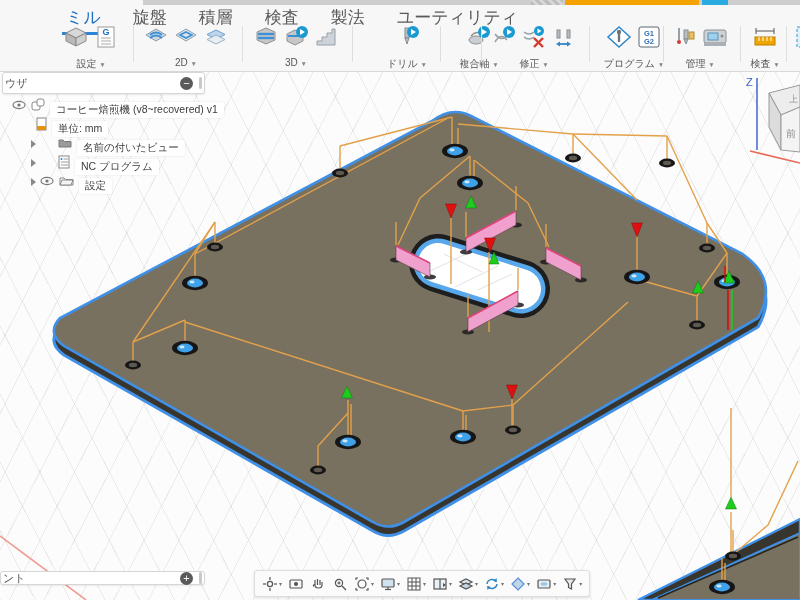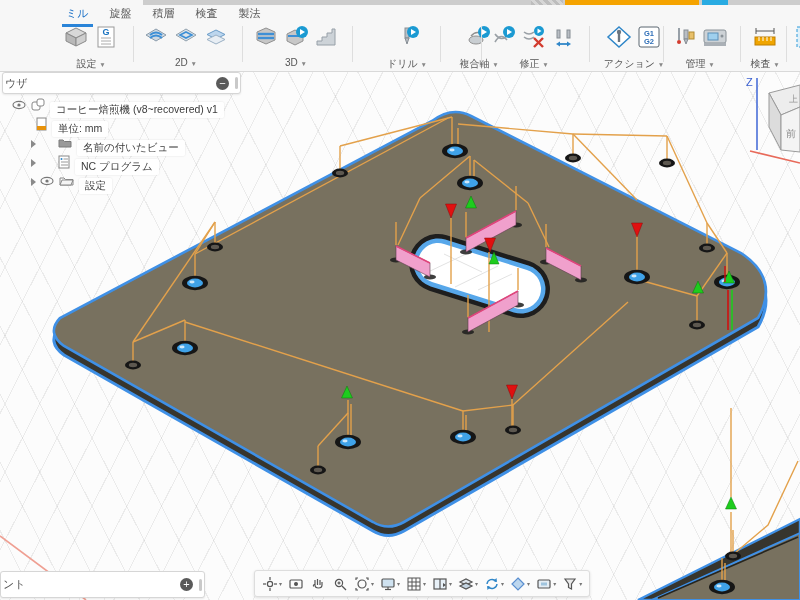--- a/index.html
+++ b/index.html
@@ -12,54 +12,54 @@
   .topstrip .hatch{position:absolute;left:388px;top:0;width:32px;height:5px;
      background:repeating-linear-gradient(45deg,#bdbdbd 0 3px,#d6d6d6 3px 6px);}
   .topstrip .orange{position:absolute;left:422px;top:0;width:134px;height:5px;background:#f5a300;}
   .topstrip .blue{position:absolute;left:559px;top:0;width:26px;height:5px;background:#29abe2;}
 
   
   .ribbon{position:absolute;left:0;top:0;width:800px;height:71px;background:#f7f7f7;border-bottom:1px solid #d9d9d9;}
   .ws-btn{position:absolute;left:3px;top:9px;width:162px;height:44px;background:#fdfdfd;border:1px solid #c9c9c9;
      border-radius:3px;display:flex;align-items:center;padding-left:9px;box-sizing:border-box;color:#4a4a4a;font-size:12px;gap:5px;}
   .ws-btn .car{font-size:7px;color:#777;}
-  .tabrow{position:absolute;left:62px;top:4px;display:flex;gap:13px;font-size:11px;color:#5a5a5a;}
+  .tabrow{position:absolute;left:62px;top:4px;display:flex;gap:24px;font-size:17px;color:#5a5a5a;}
   .tab{padding:2px 4px 3px;cursor:default;white-space:nowrap;}
   .tab.active{color:#1a70c7;border-bottom:3px solid #2a84d8;}
   .rgroup{position:absolute;top:24px;text-align:center;}
   .rg-icons{display:flex;gap:4px;justify-content:center;align-items:flex-start;height:30px;}
   .rg-label{margin-top:3px;font-size:10px;color:#555;white-space:nowrap;}
   .rg-label .car{font-size:6.5px;color:#888;}
   .vsep{position:absolute;top:26px;width:1px;height:36px;background:#dedede;}
   .ricon{width:26px;height:26px;position:relative;display:inline-block;}
   .ricon svg{position:absolute;inset:0;}
 
   
   .canvas{position:absolute;left:0;top:71px;width:800px;height:529px;background-color:#fcfcfc;
     background-image:
       repeating-linear-gradient(117deg, rgba(120,120,120,0.13) 0 1px, transparent 1px 31px),
       repeating-linear-gradient(63deg,  rgba(120,120,120,0.13) 0 1px, transparent 1px 31px);}
   .scene{position:absolute;left:0;top:70px;width:800px;height:530px;}
 
   
-  .browser-header{position:absolute;left:2px;top:72px;width:239px;height:22px;background:#fff;border:1px solid #d6d6d6;
+  .browser-header{position:absolute;left:2px;top:72px;width:203px;height:22px;background:#fff;border:1px solid #d6d6d6;
      border-radius:3px;box-sizing:border-box;display:flex;align-items:center;font-size:11px;color:#555;
      box-shadow:0 1px 2px rgba(0,0,0,.08);}
   .browser-header .hlabel{margin-left:2px;flex:1;}
   .circle-btn{width:13px;height:13px;border-radius:50%;background:#5a5a5a;color:#fff;font-size:11px;line-height:12px;
      text-align:center;margin-right:6px;}
   .drag-nub{width:3px;height:12px;border-radius:2px;background:#c9c9c9;margin-right:2px;}
   .btree{position:absolute;left:0;top:96px;font-size:10.5px;color:#3c3c3c;}
   .brow{display:flex;align-items:center;height:19px;padding-left:28px;}
   .pill{background:rgba(255,255,255,.95);border-radius:2px;padding:1px 6px;box-shadow:0 0 2px rgba(0,0,0,.12);white-space:nowrap;margin-top:8px;}
   .exp{width:0;height:0;border-left:5px solid #8a8a8a;border-top:4px solid transparent;border-bottom:4px solid transparent;margin:0 4px 0 3px;}
   .mini{display:inline-block;margin-right:5px;position:relative;}
 
   
-  .comments{position:absolute;left:0px;top:571px;width:205px;height:27px;background:#fff;border:1px solid #d6d6d6;
+  .comments{position:absolute;left:0px;top:571px;width:205px;height:14px;background:#fff;border:1px solid #d6d6d6;
      border-radius:3px;box-sizing:border-box;display:flex;align-items:center;font-size:11px;color:#555;
      box-shadow:0 1px 2px rgba(0,0,0,.08);}
   .comments .hlabel{margin-left:2px;flex:1;}
 
   
   .navbar{position:absolute;left:254px;top:570px;height:25px;background:#fbfbfb;border:1px solid #ddd;border-radius:3px;
      display:flex;align-items:center;padding:0 5px;gap:2px;box-shadow:0 1px 3px rgba(0,0,0,.12);}
   .nbtn{display:flex;align-items:center;gap:1px;padding:1px 2px;}
   .nbtn .car{font-size:6px;color:#777;}
   .nbtn svg{display:block;}
@@ -310,20 +310,21 @@
   </svg>
 
   <div class="ribbon">
 
     <div class="tabrow">
       <span class="tab active">ミル</span>
       <span class="tab">旋盤</span>
       <span class="tab">積層</span>
       <span class="tab">検査</span>
       <span class="tab">製法</span>
+      <span class="tab">ユーティリティ</span>
     </div>
 
     <div class="rgroup" style="left:58px;width:66px;">
       <div class="rg-icons">
         <span class="ricon">
           <svg viewBox="0 0 26 26">
               <polygon points="3,9 13,4 23,9 13,14" fill="#d8d8d8" stroke="#8a8a8a"></polygon>
               <polygon points="3,9 13,14 13,22 3,17" fill="#b8b8b8" stroke="#8a8a8a"></polygon>
               <polygon points="23,9 13,14 13,22 23,17" fill="#cfcfcf" stroke="#8a8a8a"></polygon>
             </svg>
@@ -469,21 +470,21 @@
             </svg>
           </span>
         <span class="ricon">
           <svg viewBox="0 0 26 26">
               <rect x="3" y="3" width="20" height="20" rx="2" fill="#fff" stroke="#5a6670"></rect>
               <text x="13" y="12" font-size="7.5" font-weight="bold" fill="#2f6fb8" text-anchor="middle">G1</text>
               <text x="13" y="20" font-size="7.5" font-weight="bold" fill="#2f6fb8" text-anchor="middle">G2</text>
             </svg>
           </span>
       </div>
-      <div class="rg-label"><span>アクション</span> <span class="car">▼</span></div>
+      <div class="rg-label"><span>プログラム</span> <span class="car">▼</span></div>
     </div>
     <div class="vsep" style="left:663px;"></div>
 
     <div class="rgroup" style="left:666px;width:68px;">
       <div class="rg-icons">
         <span class="ricon">
           <svg viewBox="0 0 26 26">
               <line x1="7" y1="4" x2="7" y2="16" stroke="#98a0a8" stroke-width="2"></line>
               <circle cx="7" cy="18" r="2" fill="#d23b2f"></circle>
               <rect x="12" y="6" width="4" height="9" fill="#b9bec4" stroke="#868d94"></rect>

